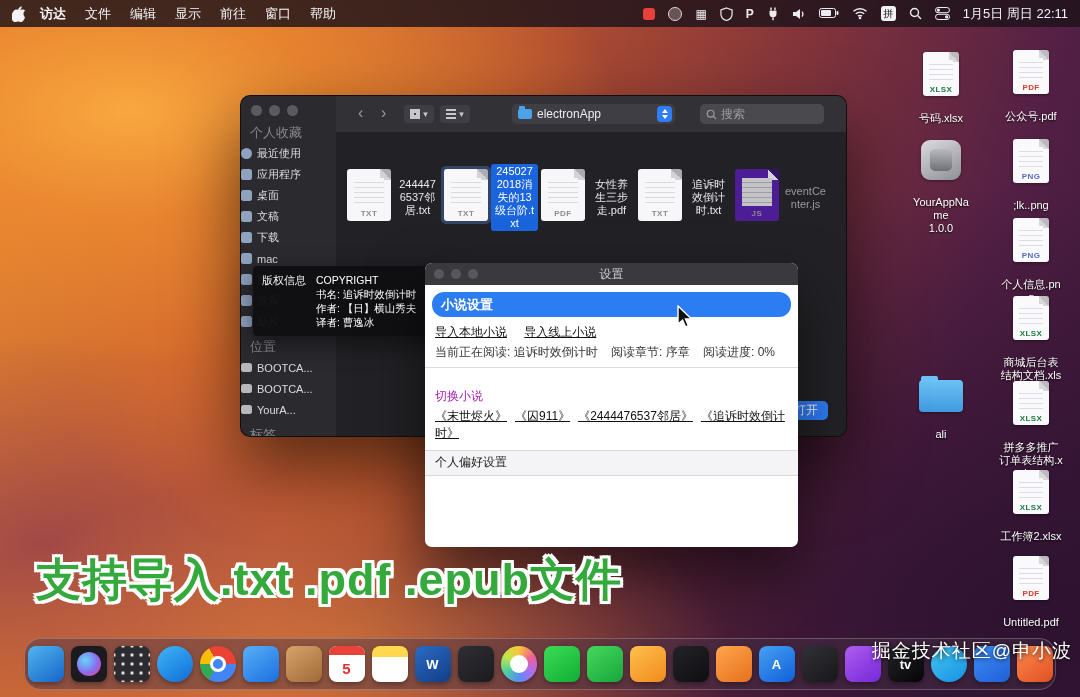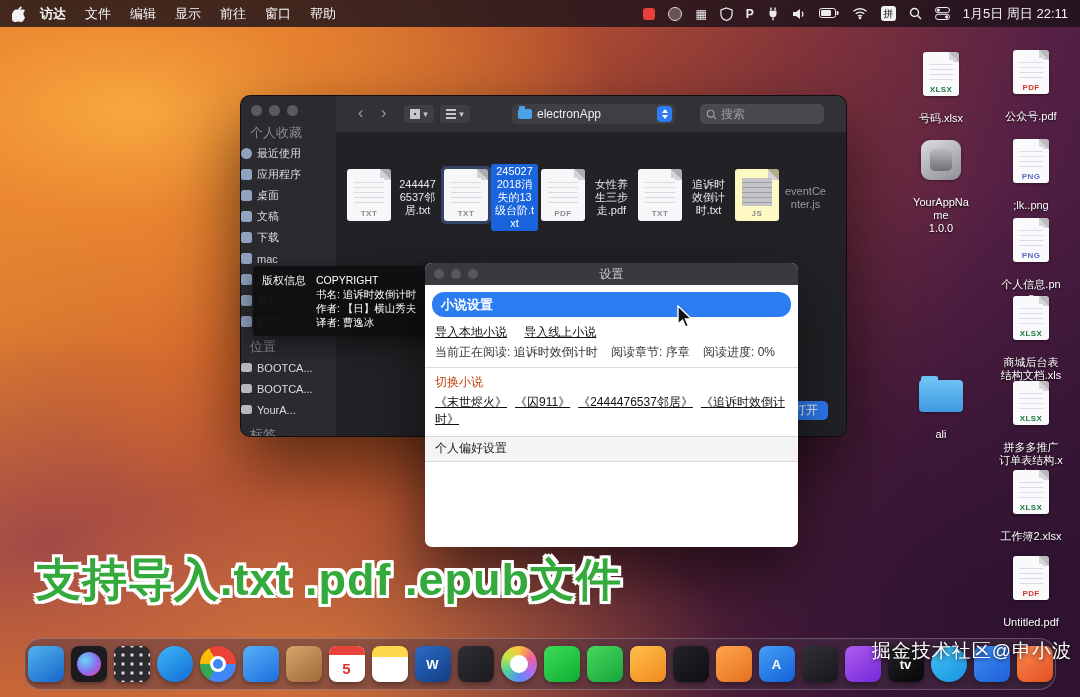--- a/index.html
+++ b/index.html
@@ -70,21 +70,21 @@
   .tri-up{width:0;height:0;border-left:3.5px solid transparent;border-right:3.5px solid transparent;border-bottom:4px solid #fff}
   .tri-down{width:0;height:0;border-left:3.5px solid transparent;border-right:3.5px solid transparent;border-top:4px solid #fff}
   #fsearch{position:absolute;right:22px;top:8px;width:112px;height:20px;background:rgba(255,255,255,.12);
     border-radius:5px;display:flex;align-items:center;gap:4px;padding:0 6px;color:#9a9aa0;font-size:12px}
   #fcontent{position:absolute;left:95px;right:0;top:36px;bottom:0;background:#222226}
   #files{display:flex;padding:26px 4px 0 8px}
   .fcell{width:97px;display:flex;flex-direction:row;align-items:center}
   .fic-wrap{padding:3px;border-radius:5px}
   .fcell.selected .fic-wrap{background:rgba(90,140,235,.33)}
   .fic{width:44px;height:52px;position:relative;background:#f7f7f9;border-radius:3px}
-  .fcell.dim .fic{background:#fef9c3}
+  .fcell.dim .fic{background:#4c1d95}
   .fold{position:absolute;top:0;right:0;width:11px;height:11px;border-radius:0 3px 0 0;
     background:linear-gradient(to bottom left, rgba(0,0,0,.3) 0 50%, #d2d2d8 50% 100%)}
   .lines{position:absolute;left:7px;right:7px;top:9px;height:28px;
     background:repeating-linear-gradient(#f7f7f9 0 4px,#d9d9de 4px 5px)}
   .fcell.dim .lines{background:repeating-linear-gradient(#c3c3c8 0 4px,#9d9da4 4px 5px)}
   .fbadge{position:absolute;bottom:3px;left:0;right:0;text-align:center;font-size:8px;font-weight:bold;color:#8a8a90;letter-spacing:.5px}
   .flabel{margin-top:6px;font-size:11px;line-height:13px;color:#e8e8ea;text-align:center;word-break:break-all;
     padding:1px 3px;border-radius:3px;max-width:92px}
   .fcell.selected .flabel{background:#1a64dd;color:#fff}
   .fcell.dim .flabel{color:#98989c}
@@ -106,21 +106,21 @@
     color:#cfcfd4;font-size:12px;position:relative}
   .sdots{position:absolute;left:9px;top:6px;display:flex;gap:7px}
   .sdot{width:10px;height:10px;border-radius:50%;background:#57575c}
   .sbanner{margin:7px;height:25px;background:#2d7df2;border-radius:12px;color:#fff;font-size:13px;
     font-weight:bold;line-height:25px;padding-left:9px}
   .slinks{margin:7px 10px 3px;font-size:12px;color:#111}
   .slink{text-decoration:underline;margin-right:14px}
   .sstatus{margin:3px 10px 6px;font-size:12px;color:#333}
   .sstatus span{margin-right:10px}
   .sdivider{border-top:1px solid #dcdcde}
-  .sswitch{margin:6px 10px 2px;font-size:12px;color:#c2410c}
+  .sswitch{margin:20px 10px 2px;font-size:12px;color:#a21caf}
   .sbooks{margin:3px 10px 8px;font-size:12px;color:#111}
   .sbook{text-decoration:underline;margin-right:8px}
   .sprefs{border-top:1px solid #d8d8da;border-bottom:1px solid #d8d8da;background:#f4f4f6;height:24px;
     line-height:23px;padding-left:10px;font-size:12px;color:#222}
   
   #caption{position:absolute;left:36px;top:550px;z-index:6;font-size:45px;font-weight:bold;color:#34a93c;
     letter-spacing:1px;white-space:nowrap;
     text-shadow:-3px -3px 0 #fff,3px -3px 0 #fff,-3px 3px 0 #fff,3px 3px 0 #fff,0 -3px 0 #fff,0 3px 0 #fff,-3px 0 0 #fff,3px 0 0 #fff}
   #dock{position:absolute;left:24px;right:24px;bottom:7px;height:50px;background:rgba(70,50,70,.45);
     border:1px solid rgba(255,255,255,.22);border-radius:17px;display:flex;align-items:center;

